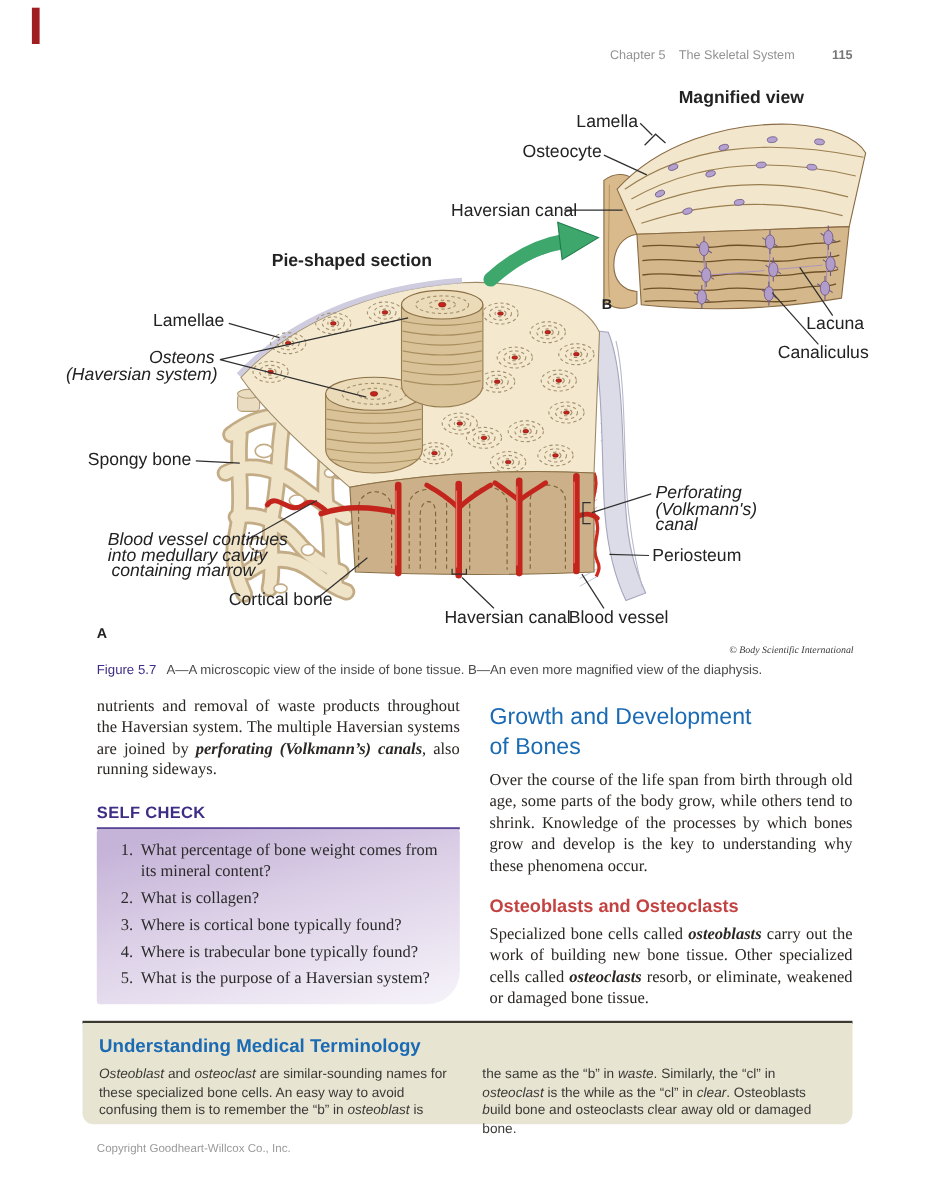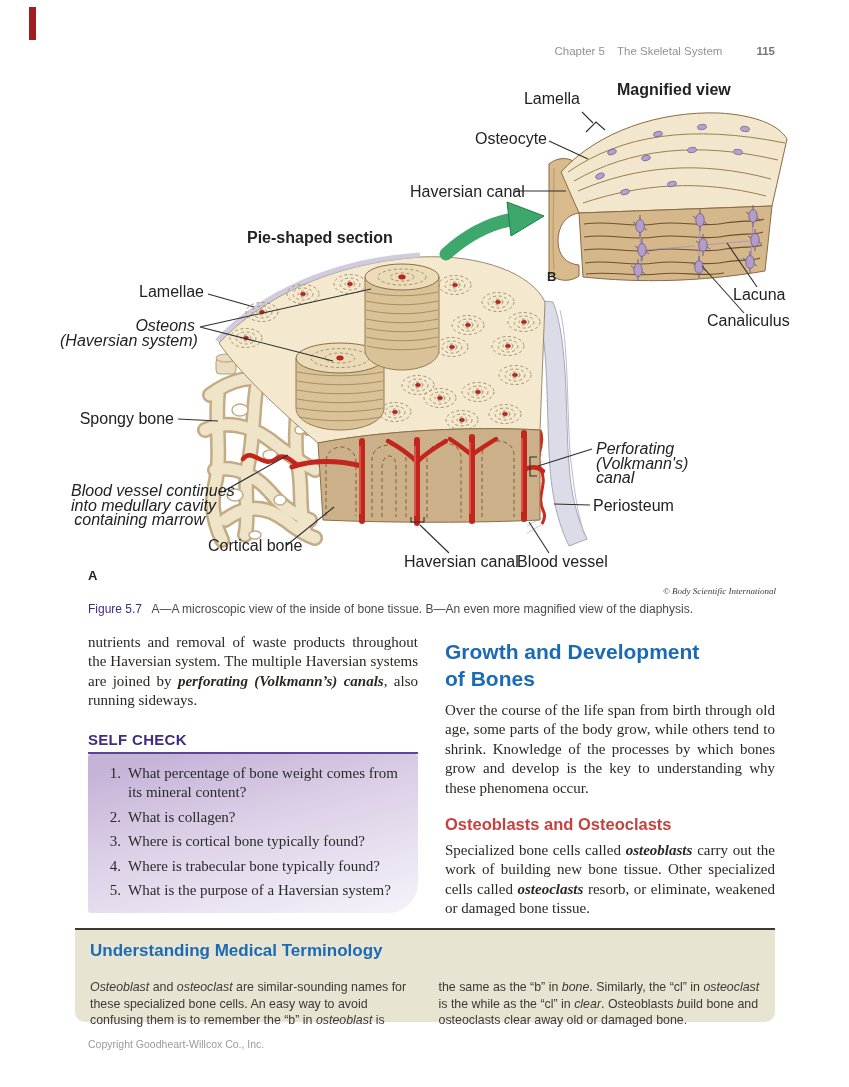--- a/index.html
+++ b/index.html
@@ -21,37 +21,37 @@
           font-family:"Liberation Serif",serif;font-style:italic;font-size:9px;color:#3b3b3b;}
   
   .caption{position:absolute;left:88px;top:602px;width:690px;font-size:12px;color:#4a4a4a;}
   .caption .cap-label{font-weight:normal;color:#3f2c85;}
   
   .columns{position:absolute;left:88px;top:633px;width:687px;display:flex;gap:27px;}
   .col{width:330px;}
   .body-text{font-family:"Liberation Serif",serif;font-size:15px;line-height:19.4px;
              color:#2b2724;text-align:justify;}
   .bi{font-weight:bold;font-style:italic;}
-  .h2{font-size:21px;line-height:26.5px;font-weight:bold;color:#1a6ab4;margin:6px 0 9px 0;}
+  .h2{font-size:21px;line-height:26.5px;font-weight:normal;color:#1a6ab4;margin:6px 0 9px 0;}
   .h3{font-size:16.5px;font-weight:bold;color:#c24341;margin:17px 0 7px 0;}
   
   .sc-title{margin-top:20px;font-size:15px;font-weight:bold;color:#3f2c85;letter-spacing:.3px;}
   .sc-rule{height:2px;background:#5b4596;margin-top:4px;}
   .sc-box{background:linear-gradient(165deg,#c5b3d8 8%,#dcd0e7 45%,#f4f0f8 95%);
           border-radius:3px 3px 30px 3px;padding:8px 12px 12px 14px;margin-top:0;}
   .sc-row{display:flex;gap:7px;margin-top:5px;font-family:"Liberation Serif",serif;
           font-size:15px;line-height:19.5px;color:#2a2a2a;}
   .sc-row:first-child{margin-top:2px;}
   .sc-num{min-width:19px;text-align:right;flex:none;}
   
   .term-rule{position:absolute;left:75px;top:928px;width:700px;height:2.5px;background:#3c3a30;}
   .term-box{position:absolute;left:75px;top:930px;width:700px;height:92px;background:#e7e4d2;
             border-radius:0 0 10px 10px;padding:11px 15px 0 15px;box-sizing:border-box;}
   .term-title{font-size:17px;font-weight:bold;color:#1a6ab4;}
-  .term-cols{display:flex;gap:27px;margin-top:18px;}
+  .term-cols{display:flex;gap:27px;margin-top:7px;}
   .term-col{width:329px;font-size:12.4px;line-height:16.6px;color:#3a3a36;}
   .it{font-style:italic;}
   .pg-footer{position:absolute;left:88px;top:1038px;font-size:10.5px;color:#9b9b9b;}
   
   .ring{fill:none;stroke:#a3906c;stroke-width:1;stroke-dasharray:3,2.5;}
   .rdot{fill:#c3251c;stroke:#7e120c;stroke-width:0.5;}
   .upat{fill:none;stroke:#7d6034;stroke-width:1;stroke-dasharray:4,3;}
   .warc{fill:none;stroke:#9b7e50;stroke-width:1;}
   .wline{fill:none;stroke:#6e5128;stroke-width:1.2;}
   .leader{stroke:#2e2e2e;stroke-width:1.1;fill:none;}
@@ -299,34 +299,34 @@
     <line x1="449" y1="553" x2="420" y2="525"></line>
     <path d="M411,517 L411,522 L424,522 L424,517"></path>
     <line x1="549" y1="553" x2="529" y2="522"></line>
     <line x1="592" y1="449" x2="538" y2="466"></line>
     <path d="M537,457 L530,457 L530,476 L537,476"></path>
     <line x1="590" y1="505" x2="554" y2="504"></line>
   </g>
 </svg>
 
 <div class="flabel fb" style="left:617px;top:83px;">Magnified view</div>
-<div class="flabel ral" style="left:480px;top:92px;width:100px;">Lamella</div>
+<div class="flabel ral" style="left:480px;top:104px;width:100px;">Lamella</div>
 <div class="flabel ral" style="left:447px;top:132px;width:100px;">Osteocyte</div>
 <div class="flabel ral" style="left:410px;top:185px;width:100px;">Haversian canal</div>
 <div class="flabel marker" style="left:547px;top:270px;">B</div>
 <div class="flabel" style="left:733px;top:288px;">Lacuna</div>
 <div class="flabel" style="left:707px;top:314px;">Canaliculus</div>
 <div class="flabel fb" style="left:247px;top:231px;">Pie-shaped section</div>
 <div class="flabel ral" style="left:104px;top:285px;width:100px;">Lamellae</div>
 <div class="flabel ral mline" style="left:60px;top:319px;width:135px;">
   <div>Osteons</div>
   <div>(Haversian system)</div>
 </div>
 <div class="flabel ral" style="left:74px;top:412px;width:100px;">Spongy bone</div>
-<div class="flabel ral mline" style="left:71px;top:484px;width:134px;">
+<div class="flabel ral mline" style="left:98px;top:484px;width:134px;">
   <div>Blood vessel continues</div>
   <div>into medullary cavity</div>
   <div>containing marrow</div>
 </div>
 <div class="flabel" style="left:208px;top:539px;">Cortical bone</div>
 <div class="flabel" style="left:404px;top:555px;">Haversian canal</div>
 <div class="flabel" style="left:517px;top:555px;">Blood vessel</div>
 <div class="flabel mline" style="left:596px;top:442px;">
   <div>Perforating</div>
   <div>(Volkmann's)</div>
@@ -383,17 +383,17 @@
     <div class="h3">Osteoblasts and Osteoclasts</div>
     <p class="body-text" style="margin:0;"><span>Specialized bone cells called </span><span class="bi">osteoblasts</span><span> carry out the work of building new bone tissue. Other specialized cells called </span><span class="bi">osteoclasts</span><span> resorb, or eliminate, weakened or damaged bone tissue.</span></p>
   </div>
 </div>
 
 <div class="term-rule"></div>
 <div class="term-box">
   <div class="term-title">Understanding Medical Terminology</div>
   <div class="term-cols">
     <div class="term-col"><span class="it">Osteoblast</span><span> and </span><span class="it">osteoclast</span><span> are similar-sounding names for these specialized bone cells. An easy way to avoid confusing them is to remember the “b” in </span><span class="it">osteoblast</span><span> is</span></div>
-    <div class="term-col"><span>the same as the “b” in </span><span class="it">bone</span><span>. Similarly, the “cl” in </span><span class="it">osteoclast</span><span> is the while as the “cl” in </span><span class="it">clear</span><span>. Osteoblasts </span><span class="it">b</span><span>uild bone and osteoclasts </span><span class="it">c</span><span>lear away old or damaged bone.</span></div>
+    <div class="term-col"><span>the same as the “b” in </span><span class="it">waste</span><span>. Similarly, the “cl” in </span><span class="it">osteoclast</span><span> is the while as the “cl” in </span><span class="it">clear</span><span>. Osteoblasts </span><span class="it">b</span><span>uild bone and osteoclasts </span><span class="it">c</span><span>lear away old or damaged bone.</span></div>
   </div>
 </div>
 
 <div class="pg-footer">Copyright Goodheart-Willcox Co., Inc.</div>
 
 </body></html>

